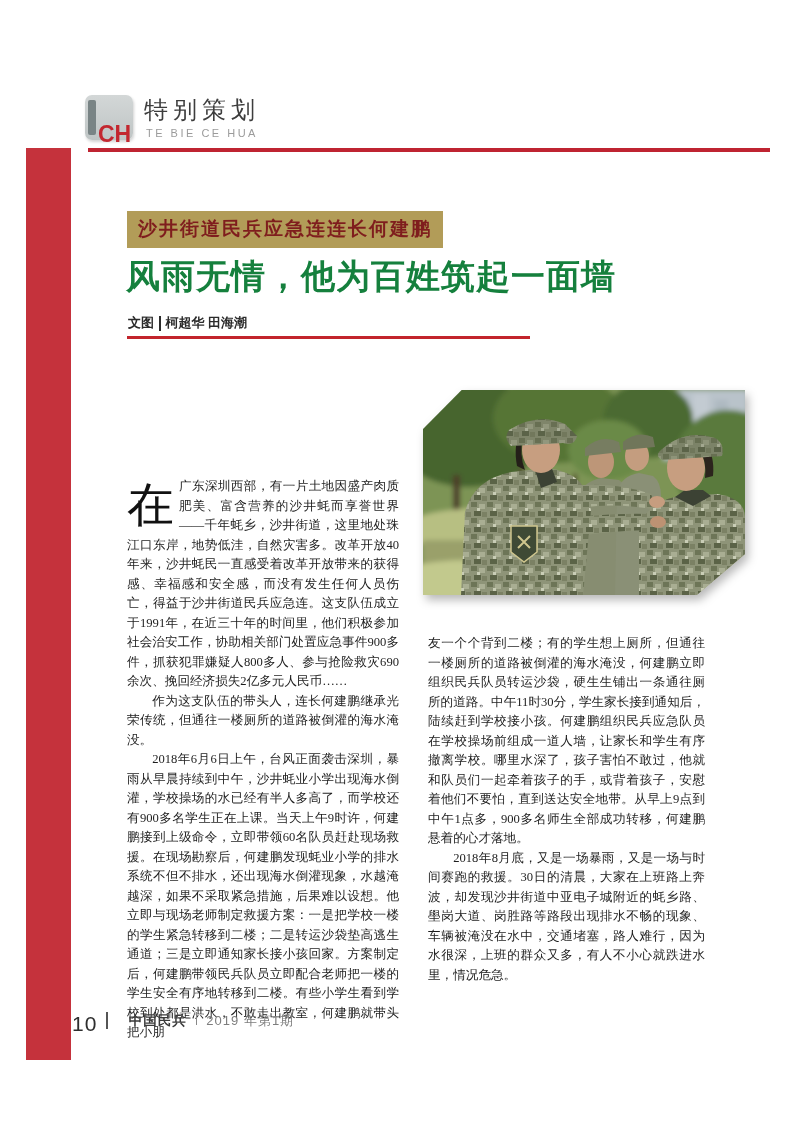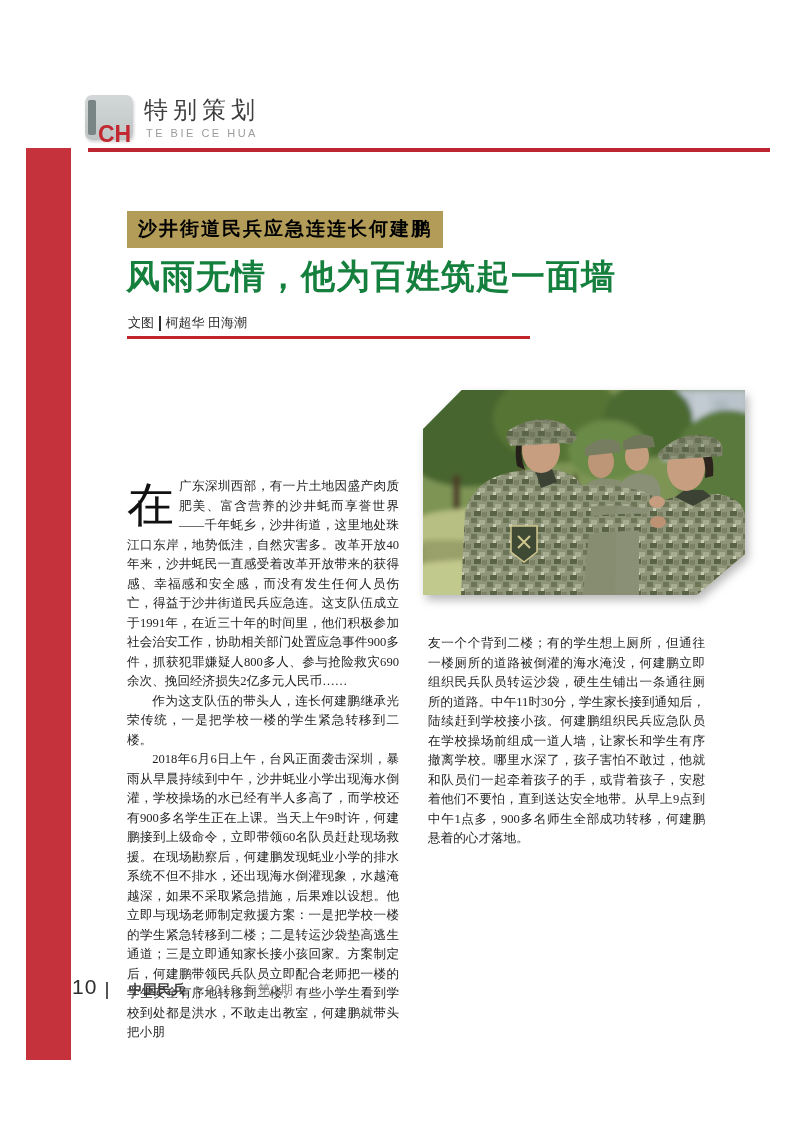--- a/index.html
+++ b/index.html
@@ -39,36 +39,36 @@
     position:absolute; left:88px; top:148px; width:682px; height:4px;
     background:#bf2431;
   }
   .side-bar {
     position:absolute; left:26px; top:148px; width:45px; height:912px;
     background:#c5323c;
   }
   
   .kicker {
     position:absolute; left:127px; top:211px;
-    background:#b29c58; color:#000000;
+    background:#b29c58; color:#7f1d1d;
     font-family:"Liberation Sans","DejaVu Sans",sans-serif;
     font-weight:bold; font-size:19px; letter-spacing:2px;
     padding:5px 11px 6px 11px;
   }
   .article-title {
     position:absolute; left:126px; top:256px; width:640px;
     font-family:"Liberation Serif","DejaVu Serif",serif;
     font-weight:bold; font-size:34px; color:#15803d; letter-spacing:1px;
     line-height:42px;
   }
   .byline {
     position:absolute; left:128px; top:314px;
     display:flex; align-items:center; gap:5px;
     font-family:"Liberation Sans","DejaVu Sans",sans-serif;
-    font-size:13px; font-weight:normal; color:#2b2b2b;
+    font-size:13px; font-weight:bold; color:#2b2b2b;
   }
   .byline-divider { width:1.5px; height:15px; background:#2b2b2b; }
   .byline-rule {
     position:absolute; left:127px; top:336px; width:403px; height:3px;
     background:#c2242c;
   }
   
   .photo-wrap {
     position:absolute; left:423px; top:390px; width:322px; height:205px;
     filter:drop-shadow(3px 5px 5px rgba(0,0,0,0.28));
@@ -89,22 +89,22 @@
   .col-right { left:428px; top:634px; width:277px; }
   .col p { margin:0; }
   .col p.indent { text-indent:2em; }
   .dropcap {
     float:left;
     font-size:47px; line-height:56px;
     padding:0 5px 0 0; color:#111;
   }
   
   .footer {
-    position:absolute; left:72px; top:975px;
-    display:flex; align-items:flex-end; gap:9px;
+    position:absolute; left:72px; top:1012px;
+    display:flex; align-items:flex-start; gap:9px;
     font-family:"Liberation Sans","DejaVu Sans",sans-serif;
     color:#333;
   }
   .page-number { font-size:21px; color:#2e2e2e; letter-spacing:1px; }
   .footer-divider  { width:1.5px; height:17px; background:#555; }
   .footer-divider2 { width:1.5px; height:13px; background:#888; }
   .magazine-name { font-size:13.5px; font-weight:bold; color:#3a3a3a; letter-spacing:1px;margin-left:12px; }
   .issue { font-size:13px; color:#7d7d7d; letter-spacing:1px; }
 </style>
 </head>
@@ -198,25 +198,26 @@
           <path d="M86,40 Q114,22 142,34 L154,46 Q152,56 140,53 L88,56 Q80,48 86,40 Z" fill="#5c634b" opacity="0.3"></path>
           <path d="M88,136 L114,136 L114,162 L101,172 L88,162 Z" fill="#3f4a35" stroke="#cfc68e" stroke-width="1.5"></path>
           <path d="M95,146 L107,158 M107,146 L95,158" stroke="#cfc68e" stroke-width="2"></path>
         </g>
       </svg>
     </div>
   </div>
 
   <div class="col col-left">
     <p><span class="dropcap">在</span><span>广东深圳西部，有一片土地因盛产肉质肥美、富含营养的沙井蚝而享誉世界——千年蚝乡，沙井街道，这里地处珠江口东岸，地势低洼，自然灾害多。改革开放40年来，沙井蚝民一直感受着改革开放带来的获得感、幸福感和安全感，而没有发生任何人员伤亡，得益于沙井街道民兵应急连。这支队伍成立于1991年，在近三十年的时间里，他们积极参加社会治安工作，协助相关部门处置应急事件900多件，抓获犯罪嫌疑人800多人、参与抢险救灾690余次、挽回经济损失2亿多元人民币……</span></p>
-    <p class="indent">作为这支队伍的带头人，连长何建鹏继承光荣传统，一是把学校一楼的学生紧急转移到二楼。</p>
+    <p class="indent">作为这支队伍的带头人，连长何建鹏继承光荣传统，但通往一楼厕所的道路被倒灌的海水淹没。</p>
     <p class="indent">2018年6月6日上午，台风正面袭击深圳，暴雨从早晨持续到中午，沙井蚝业小学出现海水倒灌，学校操场的水已经有半人多高了，而学校还有900多名学生正在上课。当天上午9时许，何建鹏接到上级命令，立即带领60名队员赶赴现场救援。在现场勘察后，何建鹏发现蚝业小学的排水系统不但不排水，还出现海水倒灌现象，水越淹越深，如果不采取紧急措施，后果难以设想。他立即与现场老师制定救援方案：一是把学校一楼的学生紧急转移到二楼；二是转运沙袋垫高逃生通道；三是立即通知家长接小孩回家。方案制定后，何建鹏带领民兵队员立即配合老师把一楼的学生安全有序地转移到二楼。有些小学生看到学校到处都是洪水，不敢走出教室，何建鹏就带头把小朋</p>
   </div>
   <div class="col col-right">
     <p>友一个个背到二楼；有的学生想上厕所，但通往一楼厕所的道路被倒灌的海水淹没，何建鹏立即组织民兵队员转运沙袋，硬生生铺出一条通往厕所的道路。中午11时30分，学生家长接到通知后，陆续赶到学校接小孩。何建鹏组织民兵应急队员在学校操场前组成一道人墙，让家长和学生有序撤离学校。哪里水深了，孩子害怕不敢过，他就和队员们一起牵着孩子的手，或背着孩子，安慰着他们不要怕，直到送达安全地带。从早上9点到中午1点多，900多名师生全部成功转移，何建鹏悬着的心才落地。</p>
+    <p class="indent">2018年8月底，又是一场暴雨，又是一场与时间赛跑的救援。30日的清晨，大家在上班路上奔波，却发现沙井街道中亚电子城附近的蚝乡路、壆岗大道、岗胜路等路段出现排水不畅的现象、车辆被淹没在水中，交通堵塞，路人难行，因为水很深，上班的群众又多，有人不小心就跌进水里，情况危急。</p>
   </div>
 
   <div class="footer">
     <span class="page-number">10</span>
     <span class="footer-divider"></span>
     <span class="magazine-name">中国民兵</span>
     <span class="footer-divider2"></span>
     <span class="issue">2019 年第1期</span>
   </div>
 

